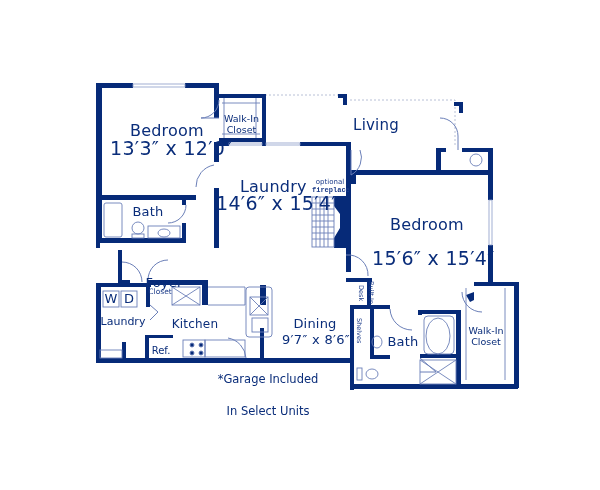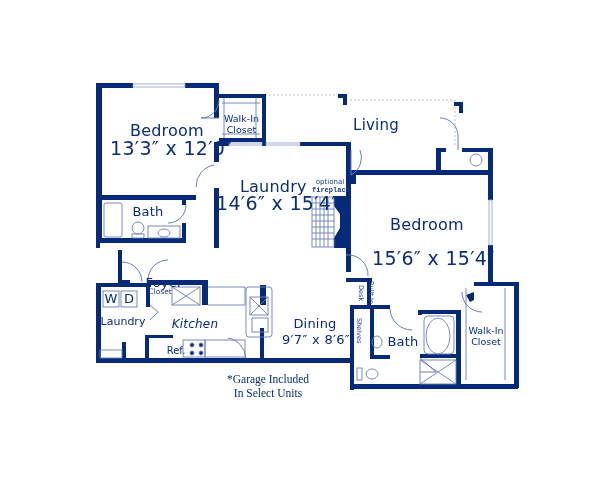--- a/index.html
+++ b/index.html
@@ -4,21 +4,21 @@
 <style>
   html, body { margin:0; padding:0; background:#ffffff; }
   body { width:600px; height:490px; position:relative; overflow:hidden; font-family:"DejaVu Sans", sans-serif; }
   #plan { position:absolute; left:0; top:0; width:600px; height:490px; }
   .lbl { position:absolute; color:#0a2d7a; text-align:center; white-space:nowrap; line-height:1.15; font-family:"DejaVu Sans", sans-serif; }
   .room { font-size:16px; letter-spacing:0.2px; }
   .dim { font-size:19px; letter-spacing:0.3px; }
   .small { font-size:9.5px; }
   .tiny { font-size:7px; color:#1a3a88; }
   .vert { writing-mode:vertical-rl; font-size:6.5px; color:#1a3a88; }
-  .note { font-size:11.5px;font-family:Liberation Serif, serif; }
+  .note { font-size:11.5px; }
 </style>
 </head>
 <body>
 
 <svg id="plan" viewBox="0 0 600 490" xmlns="http://www.w3.org/2000/svg">
   <g fill="none" stroke="#b8c0d6" stroke-width="1" stroke-dasharray="2,2">
     <path d="M265 95 L340 95 M350 100 L455 100 L455 145"></path>
   </g>
 
   <g fill="#062a78">
@@ -182,29 +182,29 @@
 <div class="lbl dim" style="left:372px;top:232px;width:100px;margin-top:16px;">15′6″ x 15′4″</div>
 
 <div class="lbl room" style="left:128px;top:205px;width:40px;font-size:13px;">Bath</div>
 <div class="lbl room" style="left:142px;top:252px;width:44px;font-size:13px;margin-top:24px;">Foyer</div>
 <div class="lbl tiny" style="left:148px;top:288px;width:24px;font-size:7.5px;">Closet</div>
 
 <div class="lbl small" style="left:103px;top:292px;width:16px;font-size:13px;">W</div>
 <div class="lbl small" style="left:121px;top:292px;width:16px;font-size:13px;">D</div>
 <div class="lbl small" style="left:100px;top:316px;width:46px;font-size:11px;">Laundry</div>
 
-<div class="lbl room" style="left:165px;top:318px;width:60px;font-size:12px;font-style:italic;">Kitchen</div>
-<div class="lbl small" style="left:163px;top:345px;width:26px;font-size:10px;">Ref.</div>
+<div class="lbl room" style="left:165px;top:318px;width:60px;font-size:12px;">Kitchen</div>
+<div class="lbl small" style="left:148px;top:345px;width:26px;font-size:10px;">Ref.</div>
 
 <div class="lbl room" style="left:290px;top:317px;width:50px;font-size:13px;text-align:center;">Dining</div>
 <div class="lbl dim" style="left:276px;top:333px;width:80px;font-size:13px;">9′7″ x 8′6″</div>
 
 <div class="lbl vert" style="left:367px;top:281px;height:22px;">Built-In</div>
 <div class="lbl vert" style="left:357px;top:284px;height:18px;">Desk</div>
 <div class="lbl vert" style="left:355px;top:316px;height:30px;">Shelves</div>
 
 <div class="lbl room" style="left:386px;top:335px;width:34px;font-size:13px;">Bath</div>
 
 <div class="lbl small" style="left:466px;top:326px;width:40px;">Walk-In</div>
 <div class="lbl small" style="left:466px;top:337px;width:40px;">Closet</div>
 
 <div class="lbl note" style="left:208px;top:373px;width:120px;">*Garage Included</div>
-<div class="lbl note" style="left:208px;top:387px;width:120px;">In Select Units</div>
+<div class="lbl note" style="left:208px;top:405px;width:120px;">In Select Units</div>
 
 </body></html>

